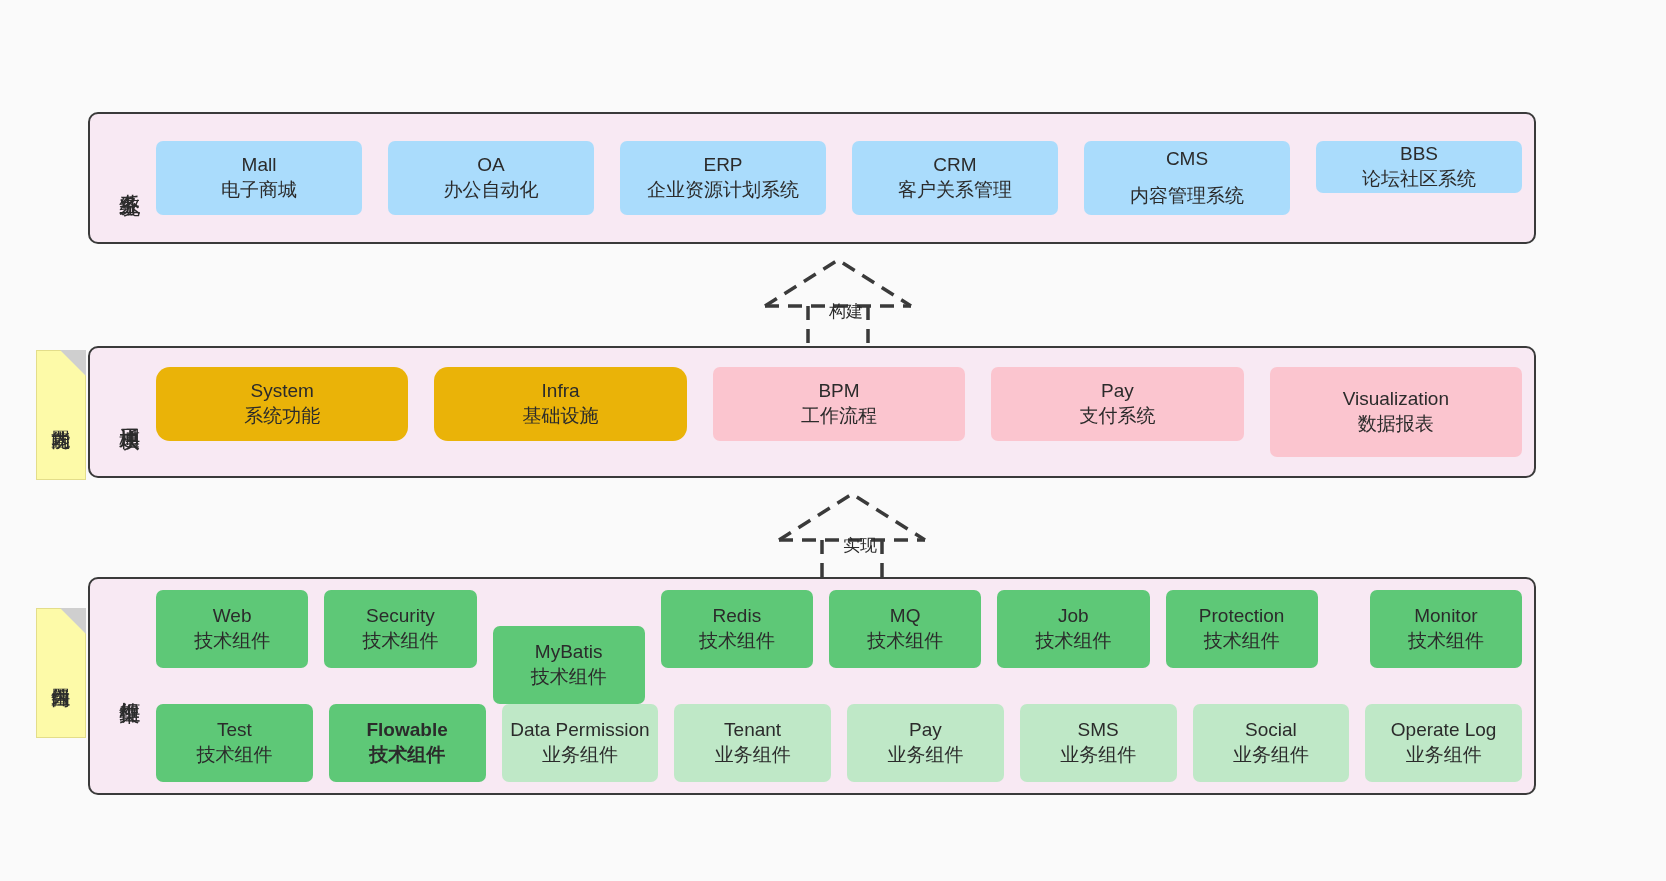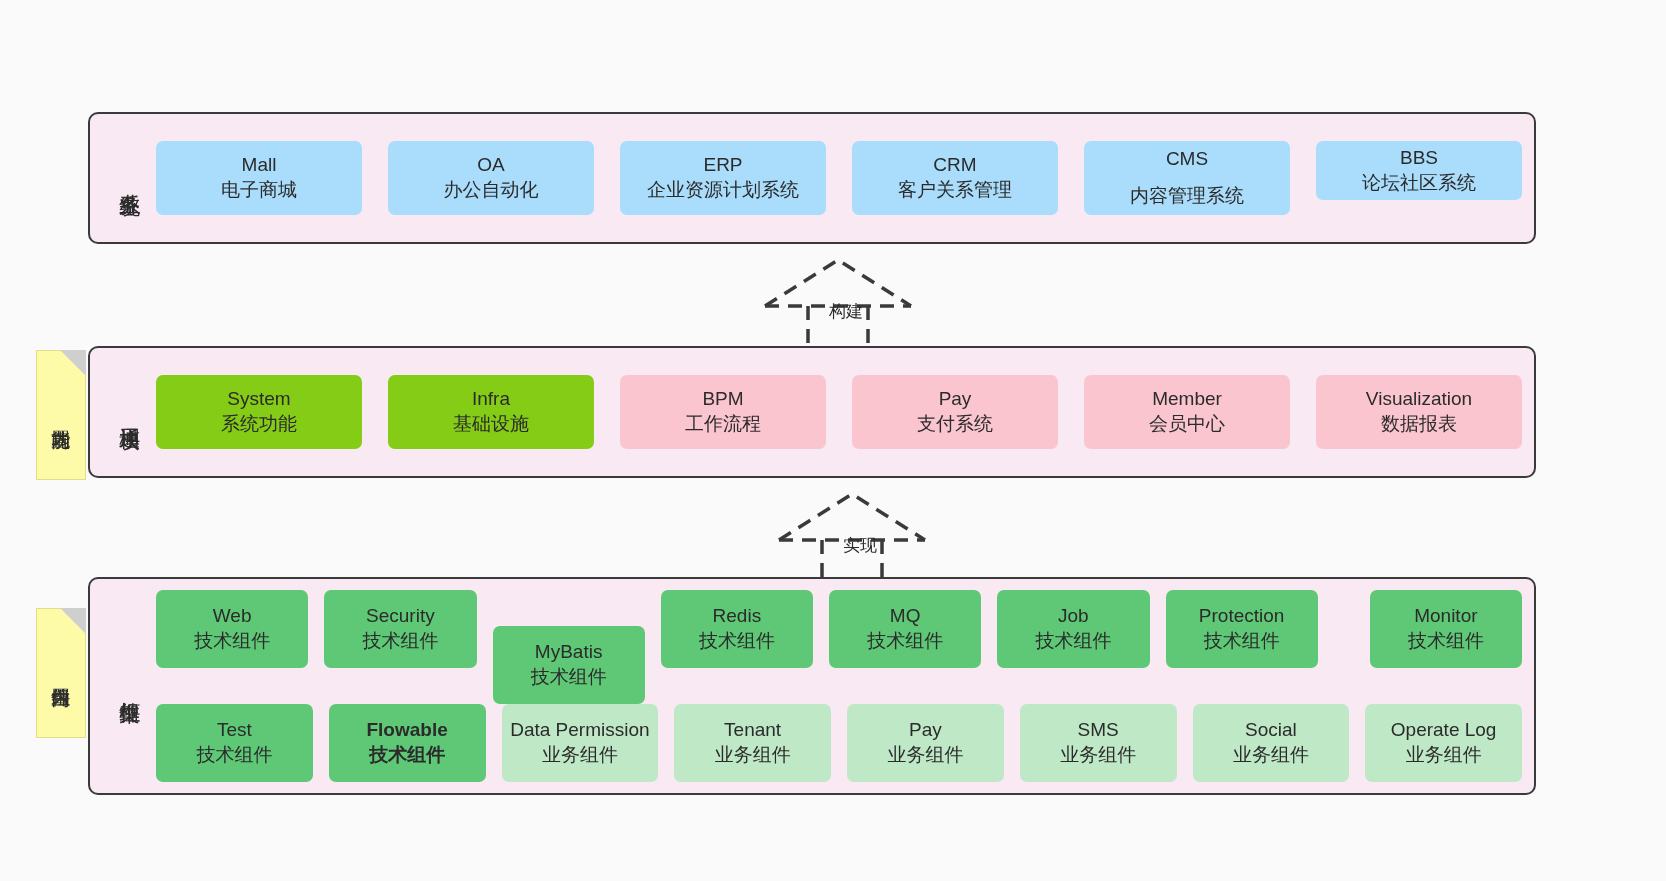--- a/index.html
+++ b/index.html
@@ -76,21 +76,21 @@
     align-items: center;
     justify-content: center;
     text-align: center;
     padding: 6px 4px;
     line-height: 1.3;
   }
   .node .t1 { font-size: 19px; color: #2b2b2b; }
   .node .t2 { font-size: 19px; color: #2b2b2b; }
 
   .node.blue        { background: #aadcfc; }
-  .node.red         { background: #84cc16; }
+  .node.red         { background: #eab308; border-radius: 14px; }
   .node.pink        { background: #fbc5cf; }
   .node.green       { background: #5ec877; }
   .node.lightgreen  { background: #bfe8c7; }
 
   
   .note {
     position: absolute;
     background: #fdfaa8;
     border: 1px solid #e3dd8a;
     display: flex;
@@ -154,21 +154,21 @@
           <span class="t2">企业资源计划系统</span>
         </div>
         <div class="node blue" style="height:74px;">
           <span class="t1">CRM</span>
           <span class="t2">客户关系管理</span>
         </div>
         <div class="node blue" style="height:74px;justify-content:space-between;">
           <span class="t1">CMS</span>
           <span class="t2">内容管理系统</span>
         </div>
-        <div class="node blue" style="height:59px;">
+        <div class="node blue" style="height:52px;">
           <span class="t1">BBS</span>
           <span class="t2">论坛社区系统</span>
         </div>
       </div>
     </div>
   </div>
 
   <div class="arrow" id="arrow-build" style="left:763px; top:256px;">
     <svg viewBox="0 0 150 92" preserveAspectRatio="none" aria-hidden="true">
 
@@ -197,25 +197,21 @@
           <span class="t2">基础设施</span>
         </div>
         <div class="node pink" style="height:74px;">
           <span class="t1">BPM</span>
           <span class="t2">工作流程</span>
         </div>
         <div class="node pink" style="height:74px;">
           <span class="t1">Pay</span>
           <span class="t2">支付系统</span>
         </div>
-        <div class="node pink" style="height:74px;">
-          <span class="t1">Member</span>
-          <span class="t2">会员中心</span>
-        </div>
-        <div class="node pink" style="height:74px;text-align:center;">
+        <div class="node pink" style="height:90px;text-align:center;">
           <span class="t1">Visualization</span>
           <span class="t2">数据报表</span>
         </div>
       </div>
     </div>
   </div>
 
   <div class="arrow" id="arrow-implement" style="left:777px; top:490px;">
     <svg viewBox="0 0 150 92" preserveAspectRatio="none" aria-hidden="true">
       <path d="M 2 50 L 75 4 L 148 50" fill="none" stroke="#3a3a3a" stroke-width="3.5" stroke-dasharray="14 9" stroke-linecap="butt"></path>

